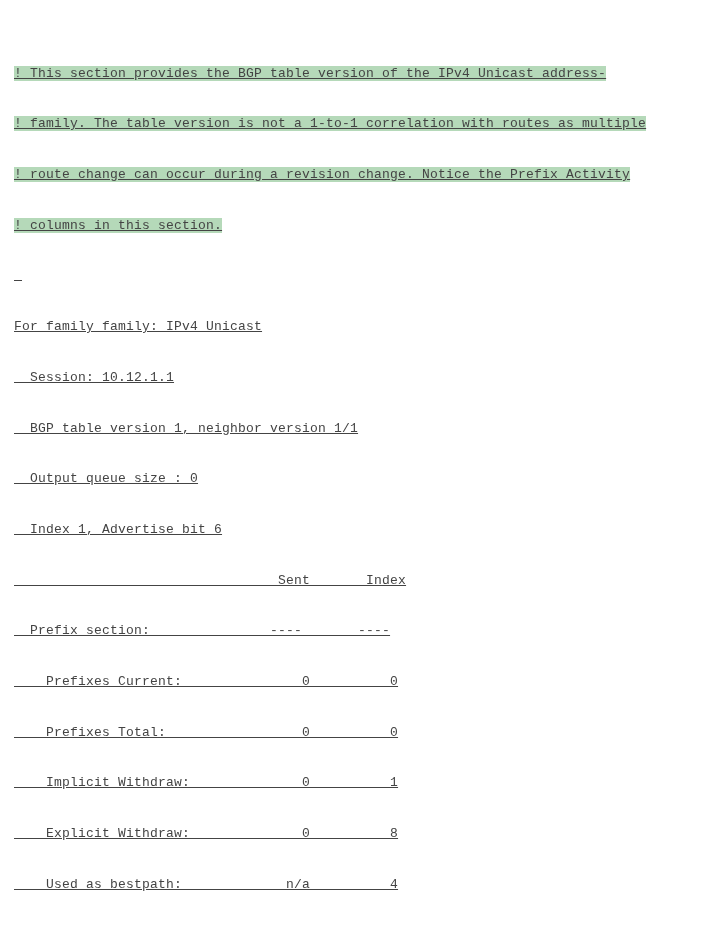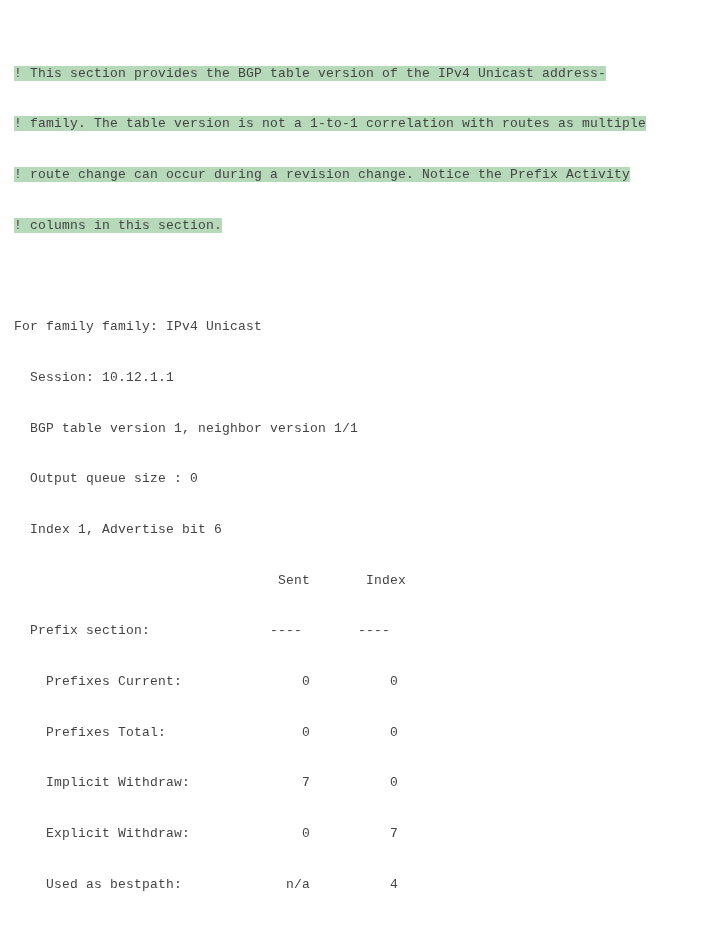--- a/index.html
+++ b/index.html
@@ -9,41 +9,41 @@
     color: #444;
     background: #fff;
     margin: 0;
     padding: 10px 14px;
     white-space: pre;
     letter-spacing: 0.2px;
   }
   .hl {
     background: #b5d9b9;
   }
-  .row { display: block; }
+  .row { display: block; text-decoration: underline; }
 </style>
 </head>
 <body>
 
 <span class="row"><span class="hl">!</span><span class="hl"> This section provides the BGP table version of the IPv4 Unicast address-</span></span>
 <span class="row"><span class="hl">!</span><span class="hl"> family. The table version is not a 1-to-1 correlation with routes as multiple</span></span>
 <span class="row"><span class="hl">!</span><span class="hl"> route change can occur during a revision change. Notice the Prefix Activity</span></span>
 <span class="row"><span class="hl">!</span><span class="hl"> columns in this section.</span></span>
 <span class="row"> </span>
 <span class="row">For family family: IPv4 Unicast</span>
 <span class="row">  Session: 10.12.1.1</span>
 <span class="row">  BGP table version 1, neighbor version 1/1</span>
 <span class="row">  Output queue size : 0</span>
 <span class="row">  Index 1, Advertise bit 6</span>
 <span class="row">                                 Sent       Index</span>
 <span class="row">  Prefix section:               ----       ----</span>
 <span class="row">    Prefixes Current:               0          0</span>
 <span class="row">    Prefixes Total:                 0          0</span>
-<span class="row">    Implicit Withdraw:              7          0</span>
-<span class="row">    Explicit Withdraw:              0          7</span>
+<span class="row">    Implicit Withdraw:              0          1</span>
+<span class="row">    Explicit Withdraw:              0          8</span>
 <span class="row">    Used as bestpath:             n/a          4</span>
 <span class="row">    Used as multipath:            n/a          0</span>
 
 
 
 
 
 
 
 

